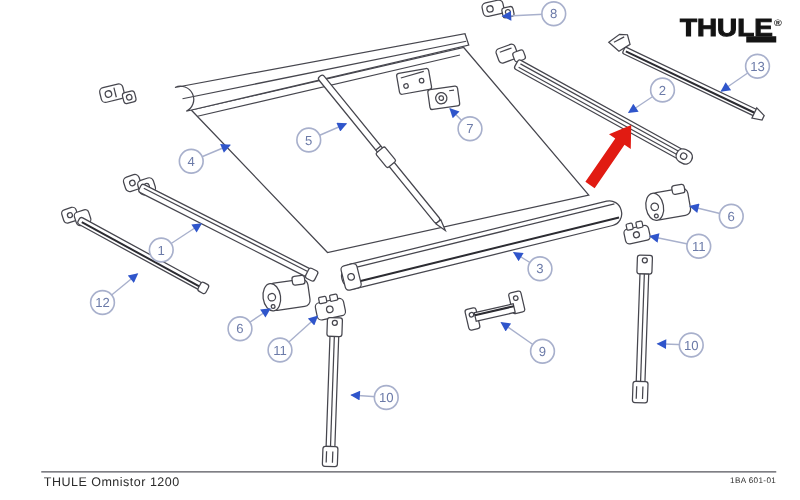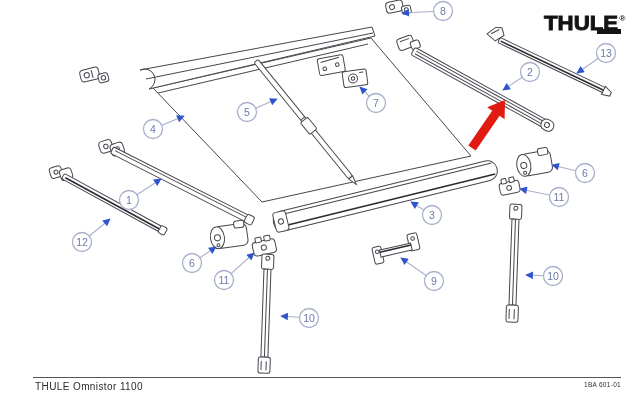--- a/index.html
+++ b/index.html
@@ -264,16 +264,16 @@
 
     <circle class="co" cx="553" cy="276" r="9.5"></circle>
     <text class="num" x="553" y="279.8">10</text>
   </g>
 </svg>
 
   <div class="logo"><span>THULE</span><span class="reg">®</span></div>
   <div class="logo-box"></div>
 
   <div class="footer-line"></div>
-  <div class="footer-title">THULE Omnistor 1100</div>
+  <div class="footer-title">THULE Omnistor 1200</div>
   <div class="footer-doc">1BA 601-01</div>
 
 </div>
 
 </body></html>

